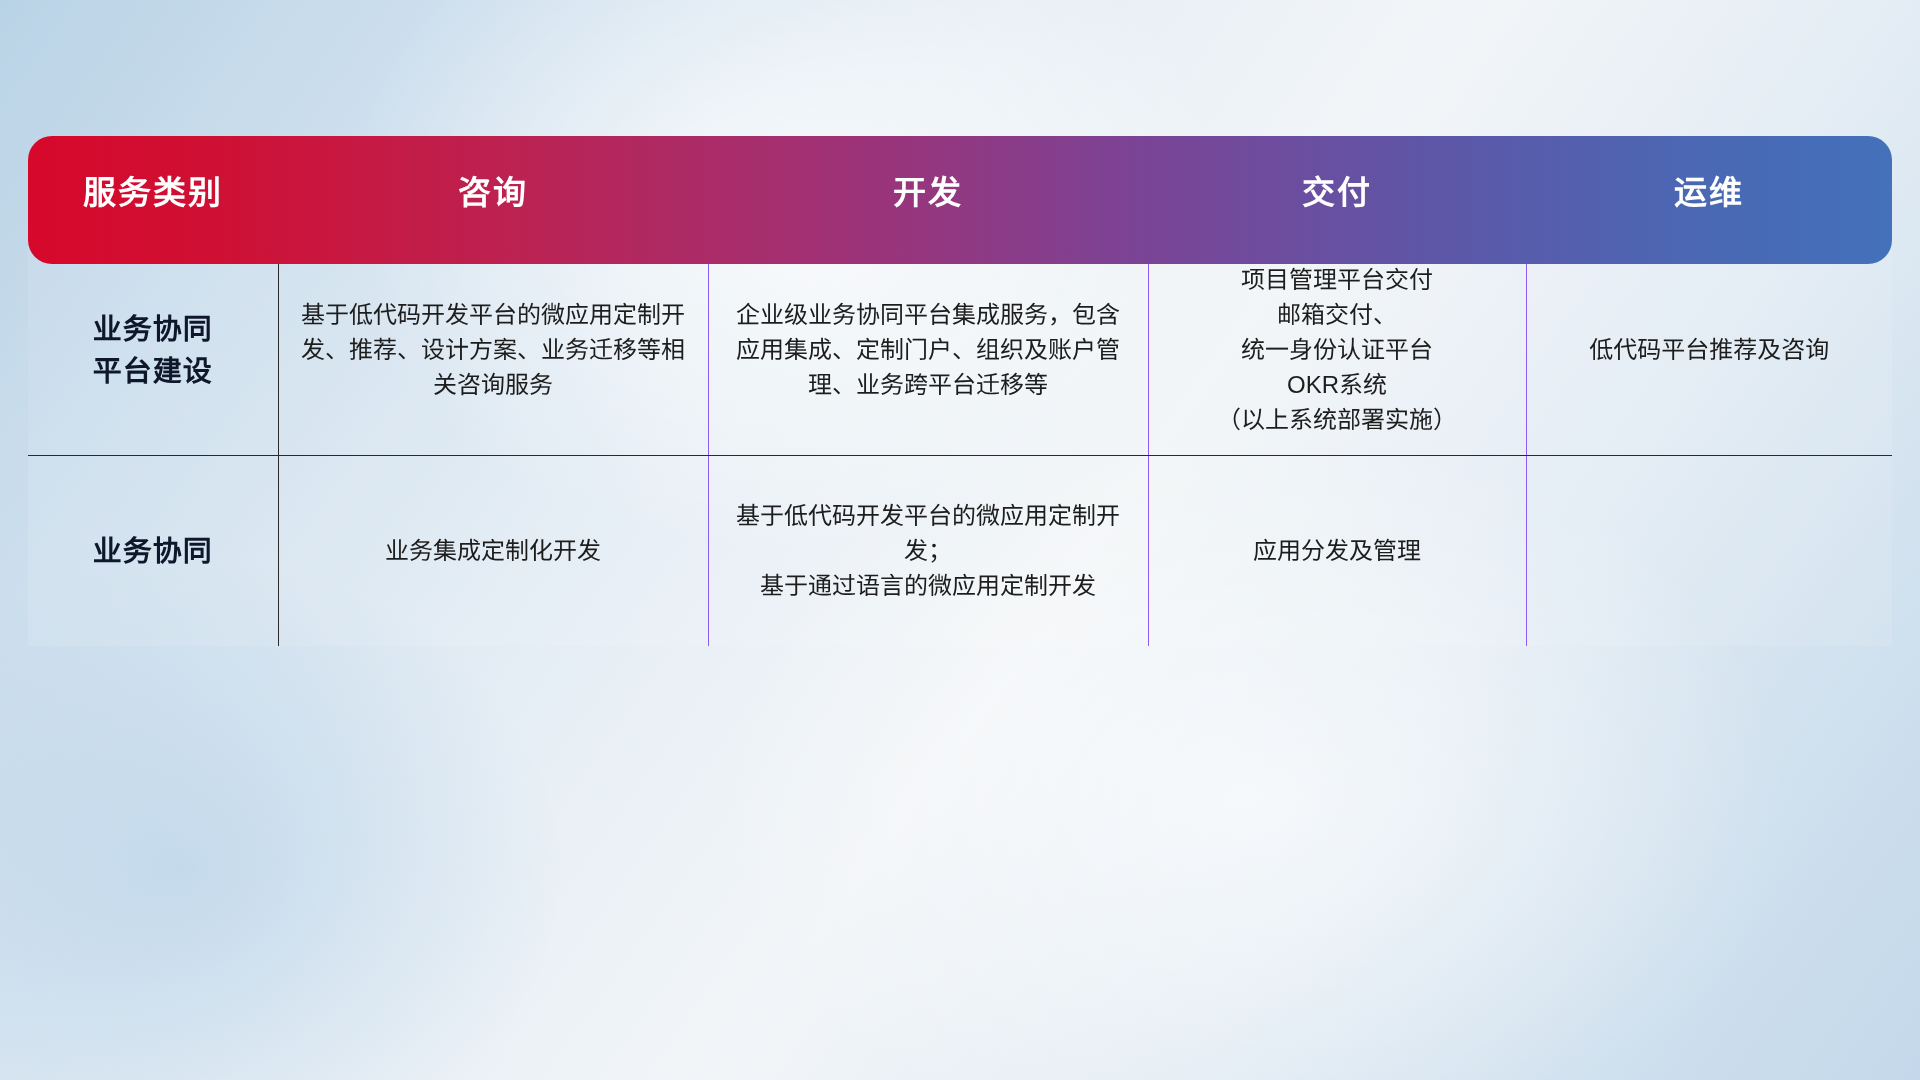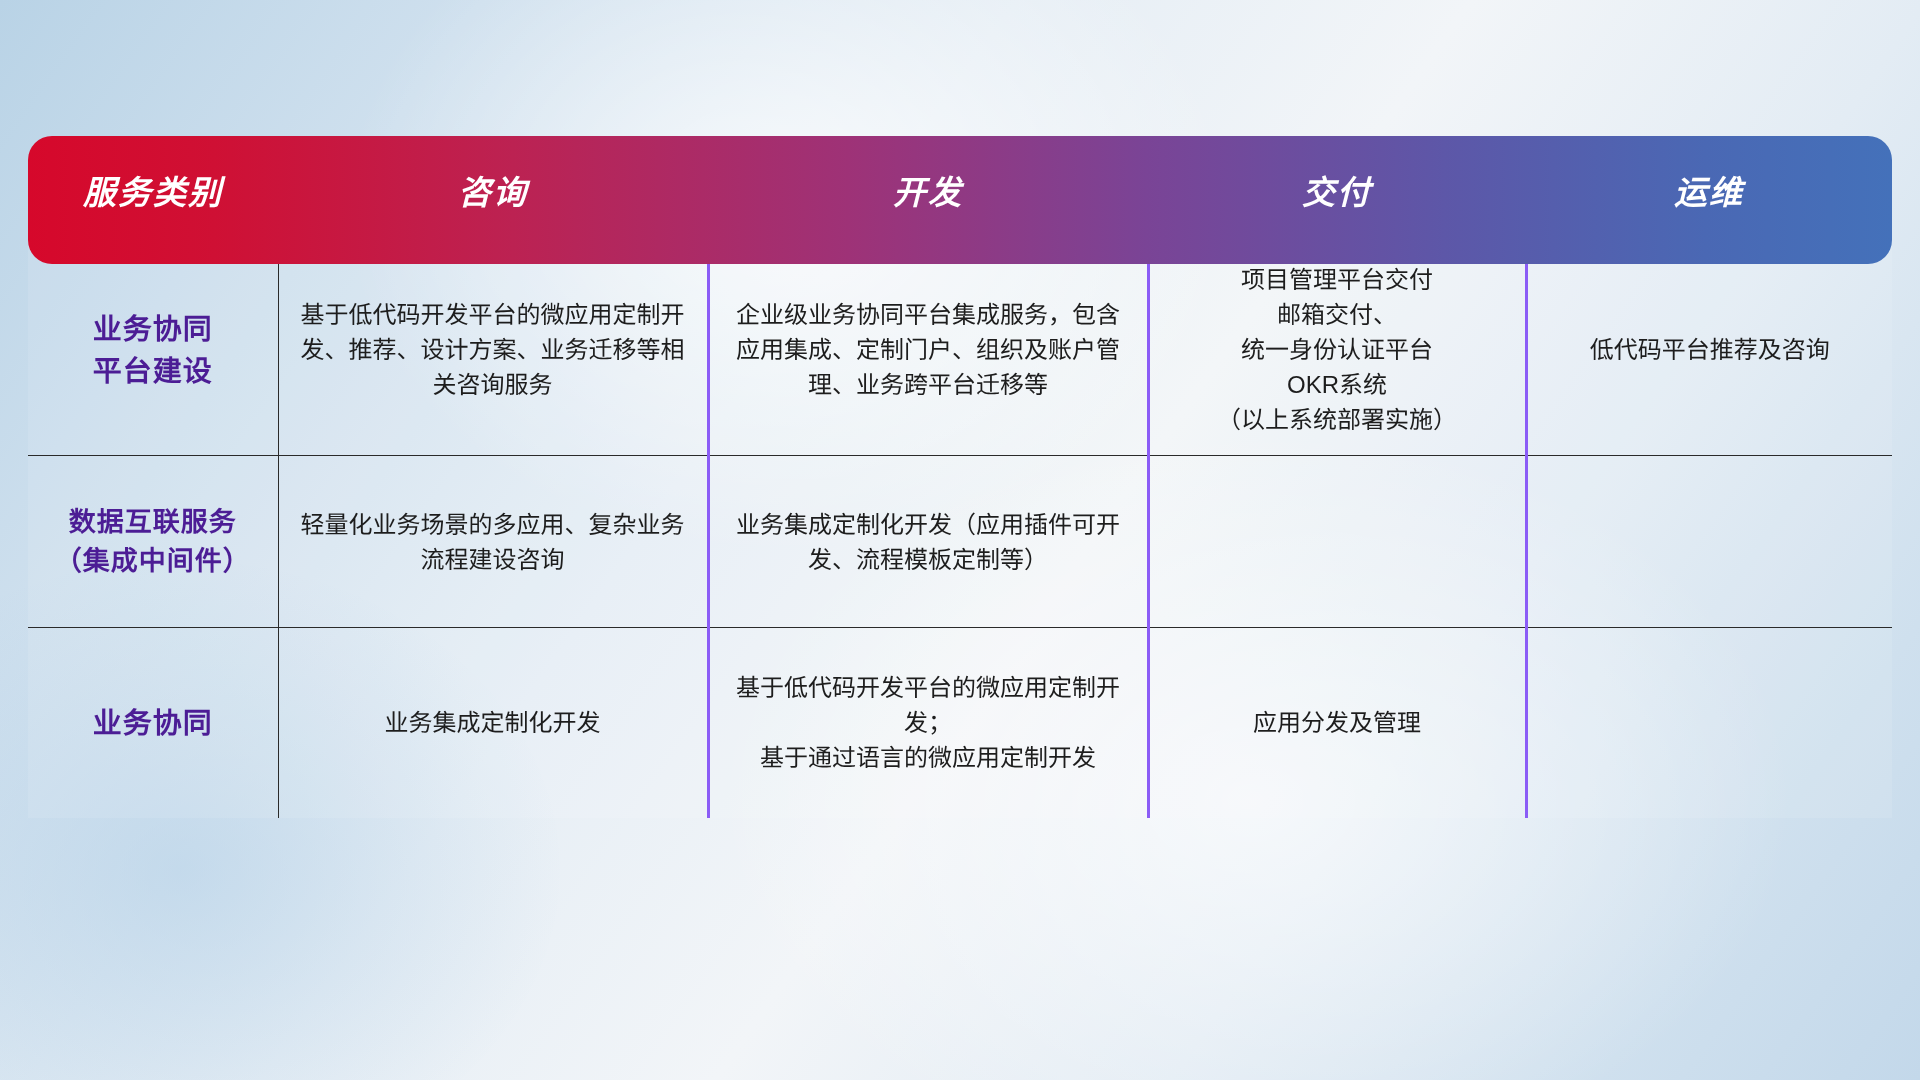--- a/index.html
+++ b/index.html
@@ -52,21 +52,20 @@
 
   table.svc-table {
     width: 100%;
     border-collapse: collapse;
     table-layout: fixed;
   }
 
   
   thead tr {
     height: 108px;
-    font-style: italic;
   }
   thead th {
     background: transparent;
     color: #ffffff;
     font-size: 33px;
     font-weight: bold;
     letter-spacing: 2px;
     text-align: center;
     vertical-align: middle;
     padding: 0;
@@ -91,40 +90,40 @@
         #4a68b4 90%,
         #4471ba 100%);
     z-index: 1;
   }
 
   
   tbody tr {
     background: rgba(255,255,255,0.10);
   }
   tbody td {
-    border-right: 3px solid #8b5cf6;
+    border-right: 1px solid #8b5cf6;
     border-bottom: 1px solid #2a2a2a;
     padding: 18px 22px;
     font-size: 24px;
     line-height: 1.46;
     color: #1d1d1d;
     text-align: center;
     vertical-align: middle;
     word-break: break-word;
   }
   tbody tr td:last-child {
     border-right: none;
   }
   tbody tr:last-child td {
     border-bottom: none;
     text-align: center;
   }
   tbody td.cat {
     border-right: 1px solid #2a2a2a;
-    color: #4c1d95;
+    color: #0f172a;
     font-weight: bold;
     font-size: 29px;
     letter-spacing: 1px;
     line-height: 1.45;
   }
   tbody td.cat.narrow {
     font-size: 27px;
   }
   tbody tr.row-1 { height: 208px; }
   tbody tr.row-2 { height: 172px; }
@@ -172,28 +171,20 @@
 平台建设</td>
         <td class="ml">基于低代码开发平台的微应用定制开发、推荐、设计方案、业务迁移等相关咨询服务</td>
         <td class="ml">企业级业务协同平台集成服务，包含应用集成、定制门户、组织及账户管理、业务跨平台迁移等</td>
         <td class="ml">项目管理平台交付
 邮箱交付、
 统一身份认证平台
 OKR系统
 （以上系统部署实施）</td>
         <td class="ml">低代码平台推荐及咨询</td>
       </tr>
-      <tr class="row-2">
-        <td class="cat narrow ml">数据互联服务
-（集成中间件）</td>
-        <td class="ml">轻量化业务场景的多应用、复杂业务流程建设咨询</td>
-        <td class="ml">业务集成定制化开发（应用插件可开发、流程模板定制等）</td>
-        <td class="ml"></td>
-        <td class="ml"></td>
-      </tr>
       <tr class="row-3">
         <td class="cat ml">业务协同</td>
         <td class="ml">业务集成定制化开发</td>
         <td class="ml">基于低代码开发平台的微应用定制开发；
 基于通过语言的微应用定制开发</td>
         <td class="ml">应用分发及管理</td>
         <td class="ml"></td>
       </tr>
     </tbody>
   </table>

